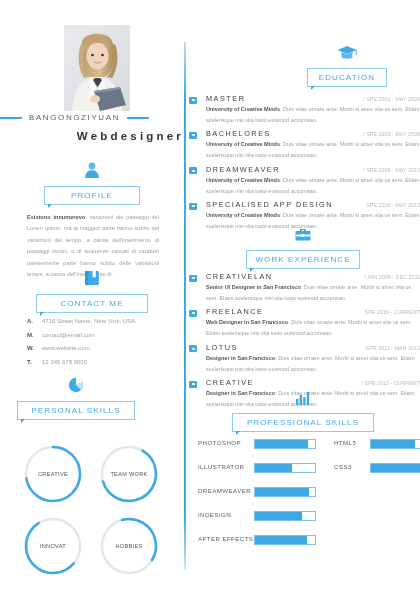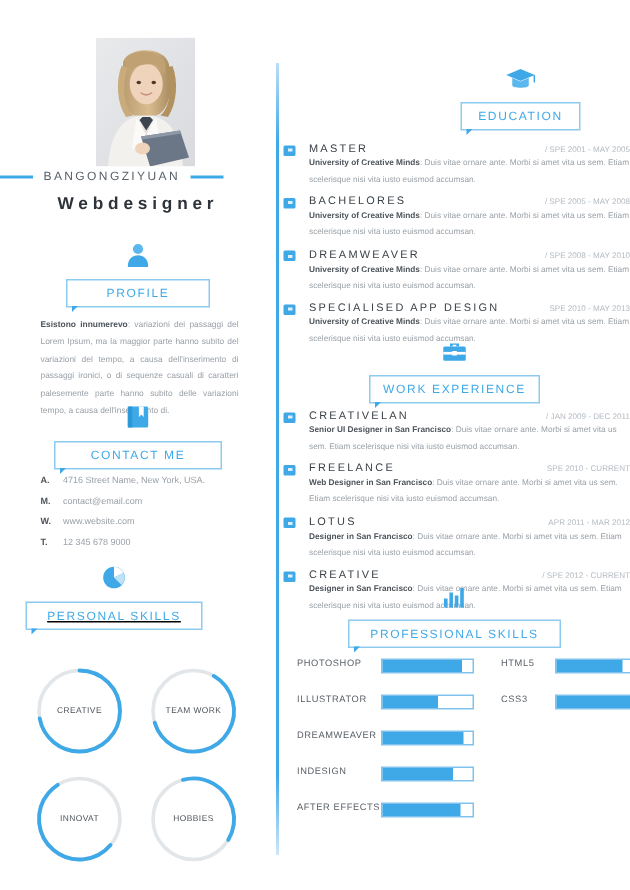--- a/index.html
+++ b/index.html
@@ -23,21 +23,21 @@
   .right{position:absolute;left:186px;top:0;width:234px;height:593px;}
 
   
   .photo-wrap{position:absolute;left:64px;top:25px;width:66px;height:86px;overflow:hidden;}
   .photo{width:66px;height:86px;display:block;}
 
   
   .name-row{position:absolute;left:0;top:113px;width:184px;display:flex;align-items:center;gap:7px;}
   .name-dash{width:22px;height:2px;background:#3fa9e8;}
   .name-text{font-size:8px;letter-spacing:1.6px;color:#585f66;white-space:nowrap;}
-  .role{position:absolute;left:0;top:130px;width:184px;text-align:center;
+  .role{position:absolute;left:0;top:130px;width:184px;text-align:right;
     font-size:11.5px;font-weight:bold;letter-spacing:3.2px;color:#2d3338;}
 
   
   .sec{position:absolute;}
   .sec-icon{display:flex;justify-content:center;height:22px;align-items:flex-end;}
   .badge{
     position:relative;margin:6px auto 0;display:block;
     border:1px solid #8ccaf0;background:#fff;
     color:#3fa9e8;font-size:8px;letter-spacing:1.1px;
     text-align:center;padding:4px 0 4px 0;
@@ -182,21 +182,21 @@
       <div class="c-row">
         <span class="c-key">W.</span>
         <span class="c-val">www.website.com</span>
       </div>
       <div class="c-row">
         <span class="c-key">T.</span>
         <span class="c-val">12 345 678 9000</span>
       </div>
     </div>
 
-    <div class="sec" style="left:0;top:373px;width:152px;text-decoration:underline;">
+    <div class="sec" style="left:0;top:373px;width:152px;">
       <div class="sec-icon">
         <svg width="20" height="20" viewBox="0 0 20 20">
           <circle cx="10" cy="10" r="7.2" fill="#3fa9e8"></circle>
           <path d="M10 10 L10 2.8 A7.2 7.2 0 0 1 16.4 7 Z" fill="#ffffff"></path>
           <path d="M10 10 L16.4 7 A7.2 7.2 0 0 1 15 15 Z" fill="#bfe2f8"></path>
         </svg>
       </div>
       <div class="badge" style="width:116px;">PERSONAL SKILLS</div>
     </div>
 

